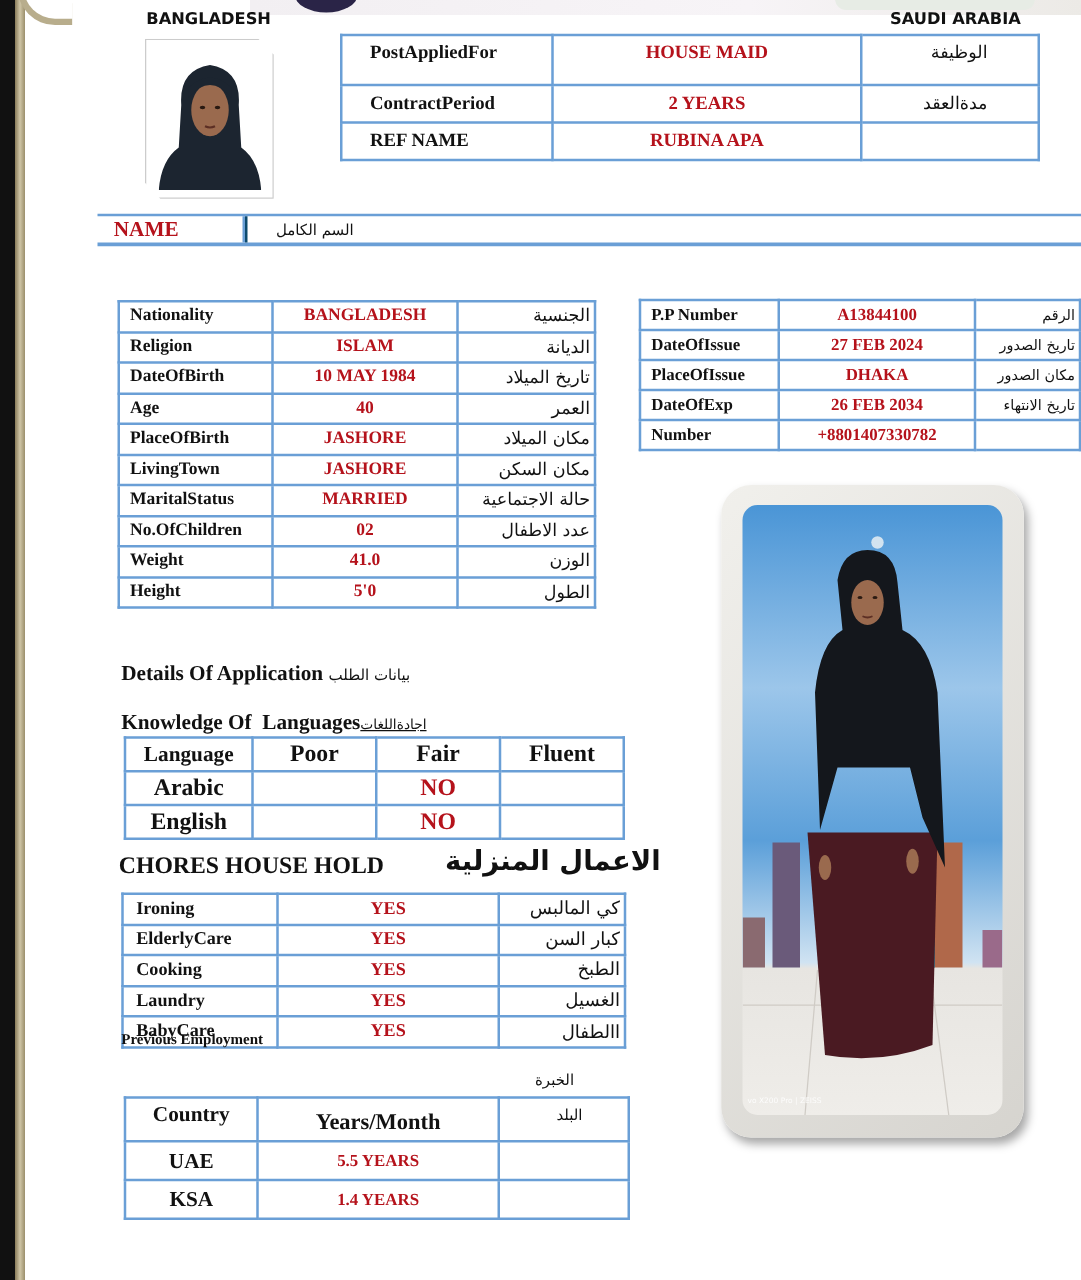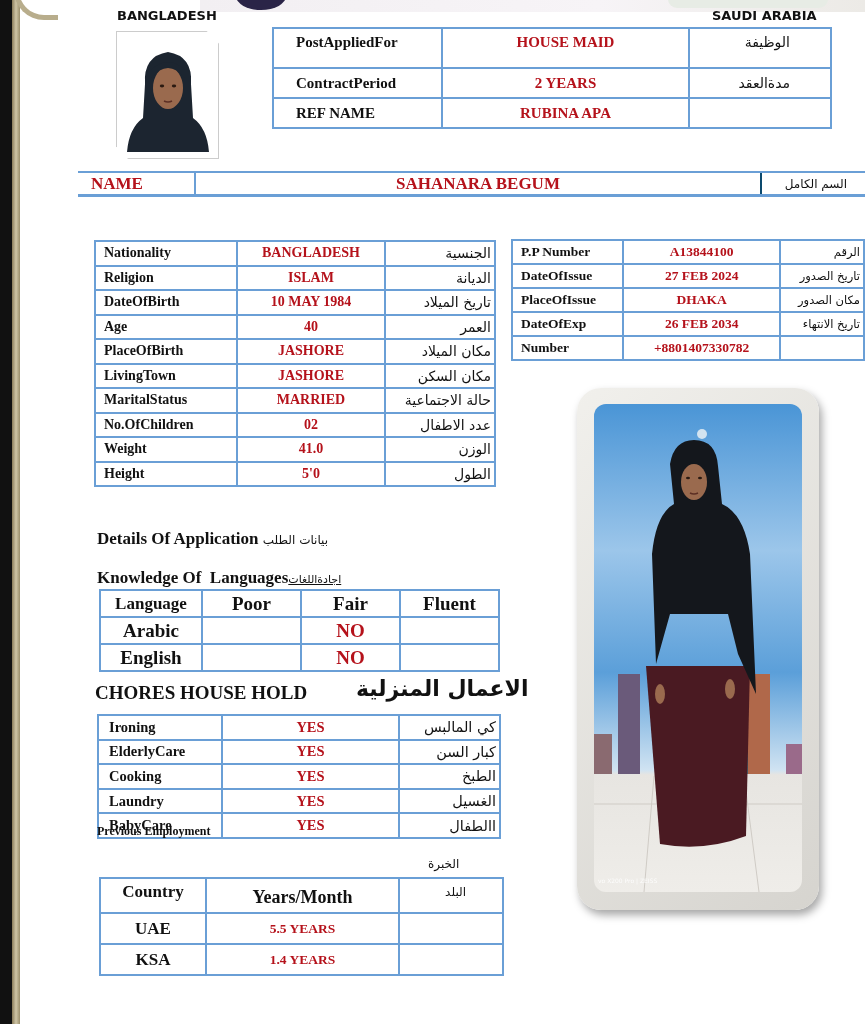--- a/index.html
+++ b/index.html
@@ -68,21 +68,21 @@
   .name-row {
     position: absolute; left: 78px; top: 171px; width: 787px; height: 26px;
     border-top: 2px solid #6a9fd6; border-bottom: 3px solid #6a9fd6;
     display: flex; align-items: center;
   }
   .name-row .nlabel { width: 118px; padding-left: 13px; font-size: 17px; font-weight: bold; color: #b5121b; border-right: 2px solid #6a9fd6; height: 100%; display:flex; align-items:center; }
   .name-row .nval { flex: 1; text-align: center; font-size: 17px; font-weight: bold; color: #b5121b; }
   .name-row .nar { width: 105px; border-left: 2px solid #0c4a6e; height: 100%; display:flex; align-items:center; justify-content:flex-end; padding-right: 18px; font-family: "DejaVu Sans", sans-serif; font-size: 12px; }
 
   .t-personal td { height: 24.5px; font-size: 14px; }
-  .t-personal td.label { width: 142px; padding-left: 8px; }
+  .t-personal td.label { width: 123px; padding-left: 8px; }
   .t-personal td.val { width: 148px; text-align: center; }
   .t-personal td.ar { width: 110px; }
 
   .t-passport td { height: 24px; font-size: 13.5px; }
   .t-passport td.label { width: 113px; padding-left: 8px; }
   .t-passport td.val { width: 162px; text-align: center; }
   .t-passport td.ar { width: 85px; font-size: 11.5px; }
 
   .heading { position: absolute; font-weight: bold; white-space: nowrap; }
   .heading .arx { font-family: "DejaVu Sans", sans-serif; font-weight: normal; }
@@ -164,21 +164,20 @@
   <tr>
     <td class="label">REF NAME</td>
     <td class="val red">RUBINA APA</td>
     <td class="ar"></td>
   </tr>
 </tbody>
   </table>
 
 <div class="name-row">
   <div class="nlabel">NAME</div>
-  <div class="nval">SAHANARA BEGUM</div>
   <div class="nar">السم الكامل</div>
 </div>
 
 <table class="grid t-personal" style="left:94px; top:240px;">
   <tbody>
       <tr>
         <td class="label">Nationality</td>
         <td class="val red">BANGLADESH</td>
         <td class="ar">الجنسية</td>
       </tr>

